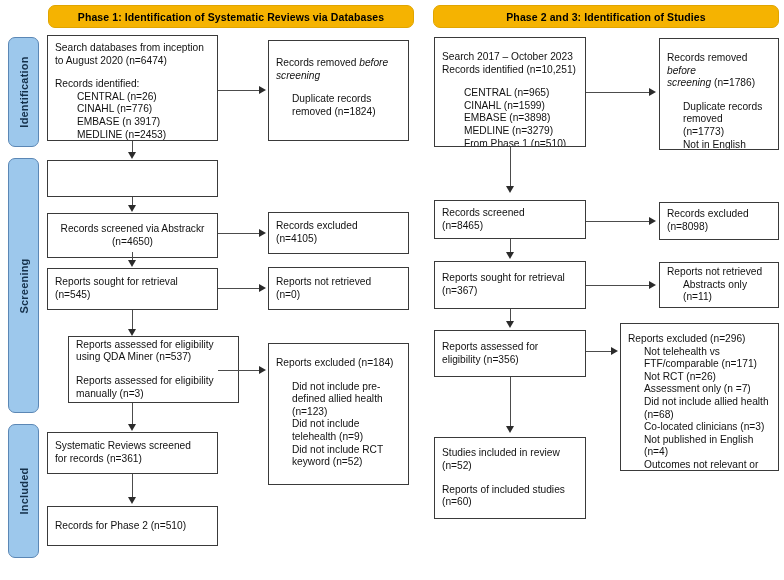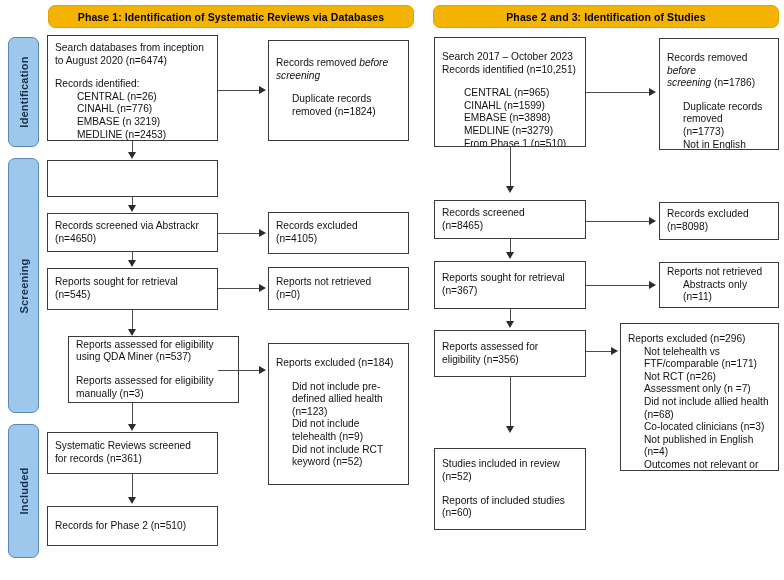--- a/index.html
+++ b/index.html
@@ -126,30 +126,30 @@
   <div class="stage-bar" style="left:8px; top:424px; width:31px; height:134px;">
     <span class="stage-label">Included</span>
   </div>
 
   <div class="node v-top" style="left:47px; top:35px; width:171px; height:106px;">
       <p>Search databases from inception</p>
       <p>to August 2020 (n=6474)</p>
       <p class="gap-before">Records identified:</p>
       <p class="indent">CENTRAL (n=26)</p>
       <p class="indent">CINAHL (n=776)</p>
-      <p class="indent">EMBASE (n 3219)</p>
+      <p class="indent">EMBASE (n 3917)</p>
       <p class="indent">MEDLINE (n=2453)</p>
     </div>
 
   <div class="node" style="left:47px; top:160px; width:171px; height:37px;gap:48px;">
       <p>Records after duplicates</p>
       <p>removed (n=4650)</p>
     </div>
 
-  <div class="node" style="left:47px; top:213px; width:171px; height:39px;">
+  <div class="node" style="left:47px; top:213px; width:171px; height:45px;align-items:center;">
       <p>Records screened via Abstrackr</p>
       <p>(n=4650)</p>
     </div>
 
   <div class="node" style="left:47px; top:268px; width:171px; height:42px;">
       <p>Reports sought for retrieval</p>
       <p>(n=545)</p>
     </div>
 
   <div class="node" style="left:47px; top:336px; width:171px; height:67px;margin-left:21px;">
@@ -214,21 +214,21 @@
   <div class="node" style="left:434px; top:261px; width:152px; height:48px;">
       <p>Reports sought for retrieval</p>
       <p>(n=367)</p>
     </div>
 
   <div class="node" style="left:434px; top:330px; width:152px; height:47px;">
       <p>Reports assessed for</p>
       <p>eligibility (n=356)</p>
     </div>
 
-  <div class="node" style="left:434px; top:448px; width:152px; height:82px;">
+  <div class="node" style="left:434px; top:437px; width:152px; height:82px;">
       <p>Studies included in review</p>
       <p>(n=52)</p>
       <p class="gap-before">Reports of included studies</p>
       <p>(n=60)</p>
     </div>
 
   <div class="node v-top" style="left:659px; top:38px; width:120px; height:112px; padding-top:13px;">
       <p>Records removed <i>before</i></p>
       <p><i>screening</i> (n=1786)</p>
       <p class="gap-before indent-sm">Duplicate records</p>

